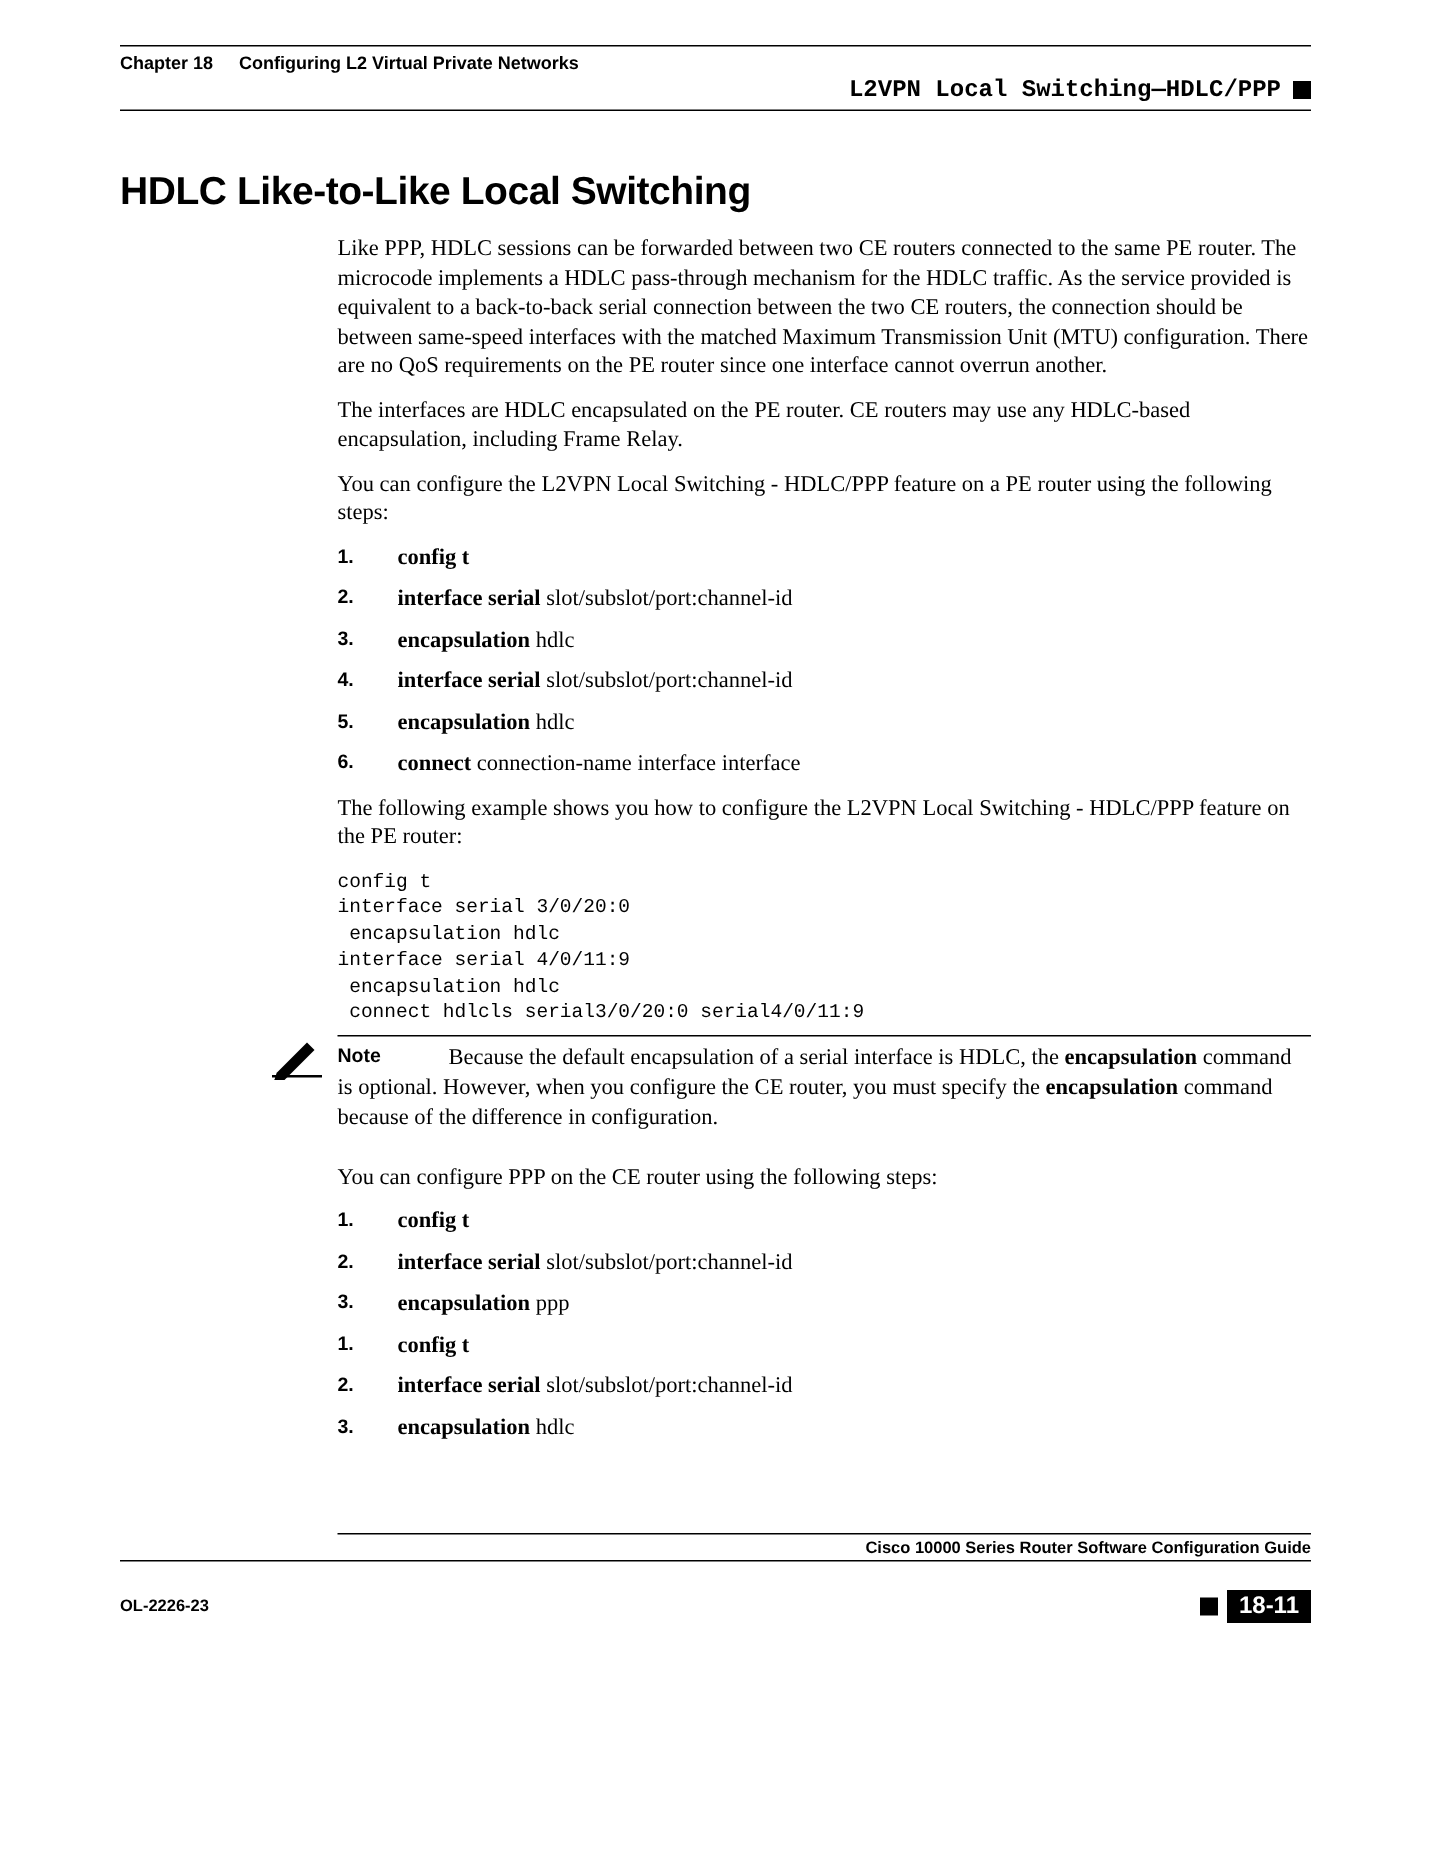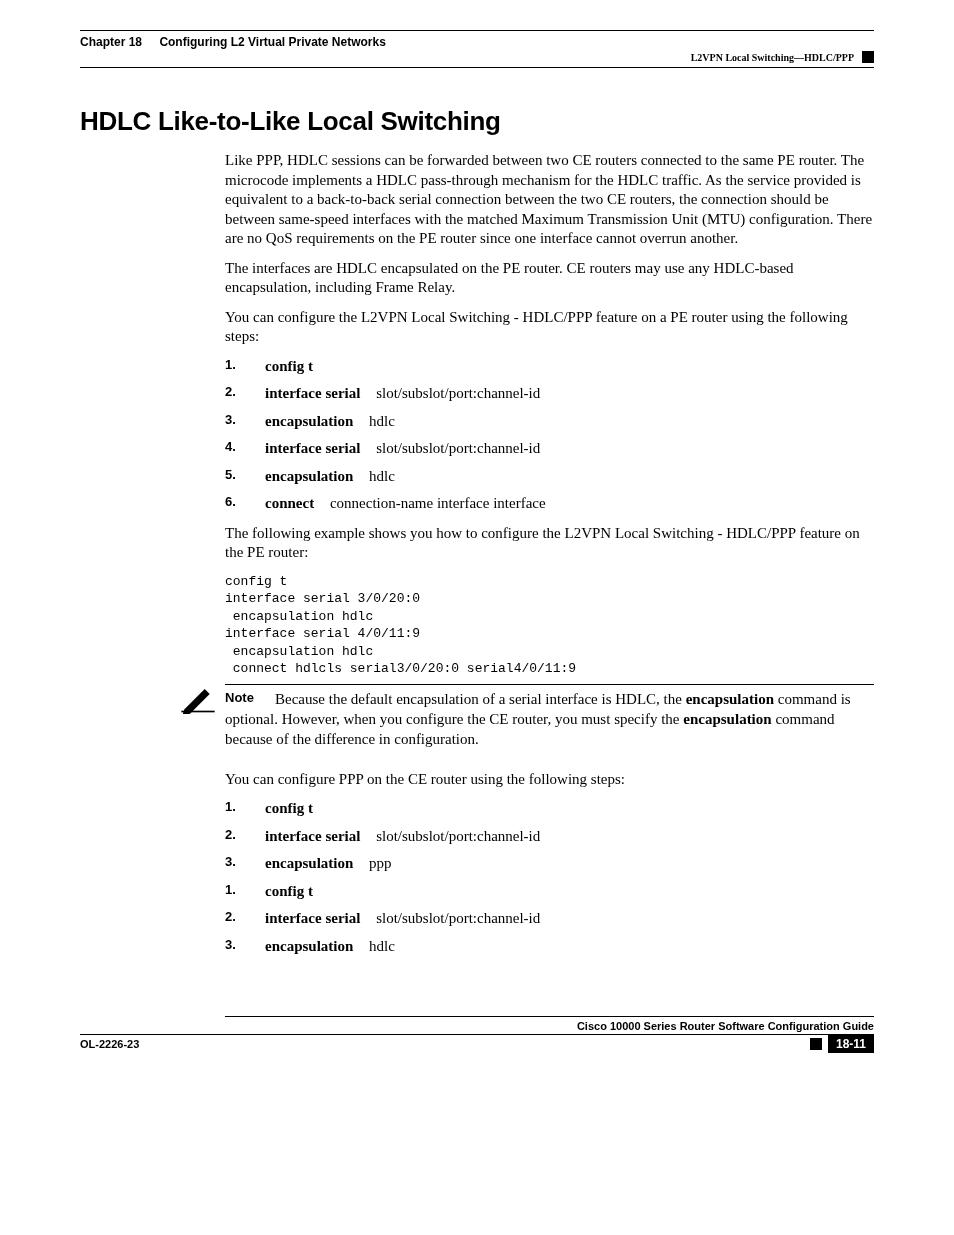--- a/index.html
+++ b/index.html
@@ -27,22 +27,22 @@
 .header-left .chapter-num { margin-right: 14px; }
 .header-right-row {
   display: flex;
   justify-content: flex-end;
   align-items: center;
   margin-top: 2px;
   border-bottom: 1px solid #000;
   padding-bottom: 4px;
 }
 .header-right {
-  font-family: Liberation Serif, serif;
-  font-size: 10px;
+  font-family: Liberation Mono, monospace;
+  font-size: 16px;
   font-weight: bold;
   margin-right: 8px;
 }
 .black-square {
   width: 12px;
   height: 12px;
   background: #000;
   display: inline-block;
 }
 .body-text {
@@ -63,21 +63,21 @@
 .para {
   margin: 10px 0;
 }
 .step-num {
   font-family: Arial, Helvetica, sans-serif;
   font-weight: bold;
   font-size: 13px;
   margin-right: 12px;
 }
 .cmd { font-weight: bold; }
-.arg { font-weight: normal; margin-left: 12px; }
+.arg { font-weight: normal; }
 .code-block {
   font-family: "Courier New", Courier, monospace;
   font-size: 13px;
   white-space: pre;
   margin: 10px 0;
   line-height: 1.35;
 }
 .note-row {
   display: flex;
   align-items: flex-start;
@@ -98,58 +98,58 @@
 .note-label-body {
   flex: 1;
   font-size: 15px;
   line-height: 1.35;
 }
 .note-label {
   font-family: Arial, Helvetica, sans-serif;
   font-weight: bold;
   font-size: 13px;
   display: inline-block;
-  width: 50px;
+  width: 74px;
   vertical-align: top;
 }
 .footer {
   margin-top: 60px;
 }
 .footer-line {
   border-top: 1px solid #000;
   display: flex;
   justify-content: flex-end;
   font-family: Arial, Helvetica, sans-serif;
   font-size: 11px;
   font-weight: bold;
   padding-top: 3px;
 }
 .footer-bottom {
   display: flex;
   justify-content: space-between;
   align-items: center;
   border-top: 1px solid #000;
   margin-top: 2px;
-  padding-top: 0;
+  padding-top: 19px;
 }
 .footer-left {
   font-family: Arial, Helvetica, sans-serif;
   font-size: 11px;
   font-weight: bold;
 }
 .footer-right {
   display: flex;
   align-items: center;
 }
 .page-num-box {
   background: #000;
   color: #fff;
   font-family: Arial, Helvetica, sans-serif;
   font-weight: bold;
-  font-size: 12px;
+  font-size: 16px;
   padding: 2px 8px;
   margin-left: 6px;
 }
 .footer-line-wrapper {
   margin-left: 145px;
 }
 .step-row { display:flex; margin:8px 0; font-size:15px; }
 .step-row .step-num { width:28px; flex-shrink:0; }
 .bold-inline { font-weight: bold; }
 </style>

